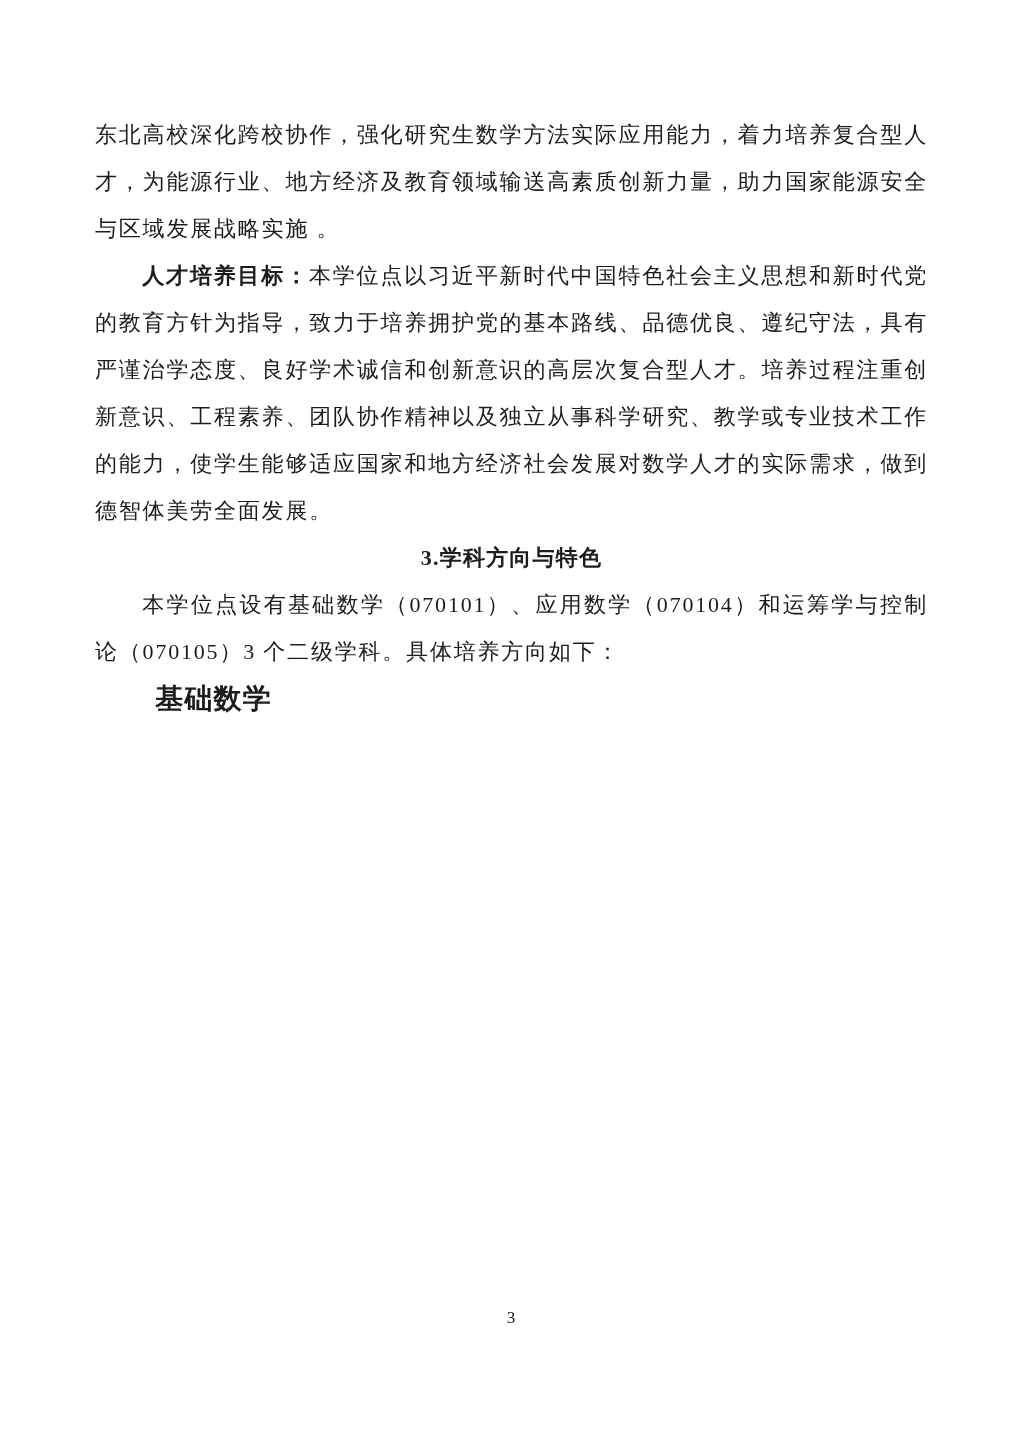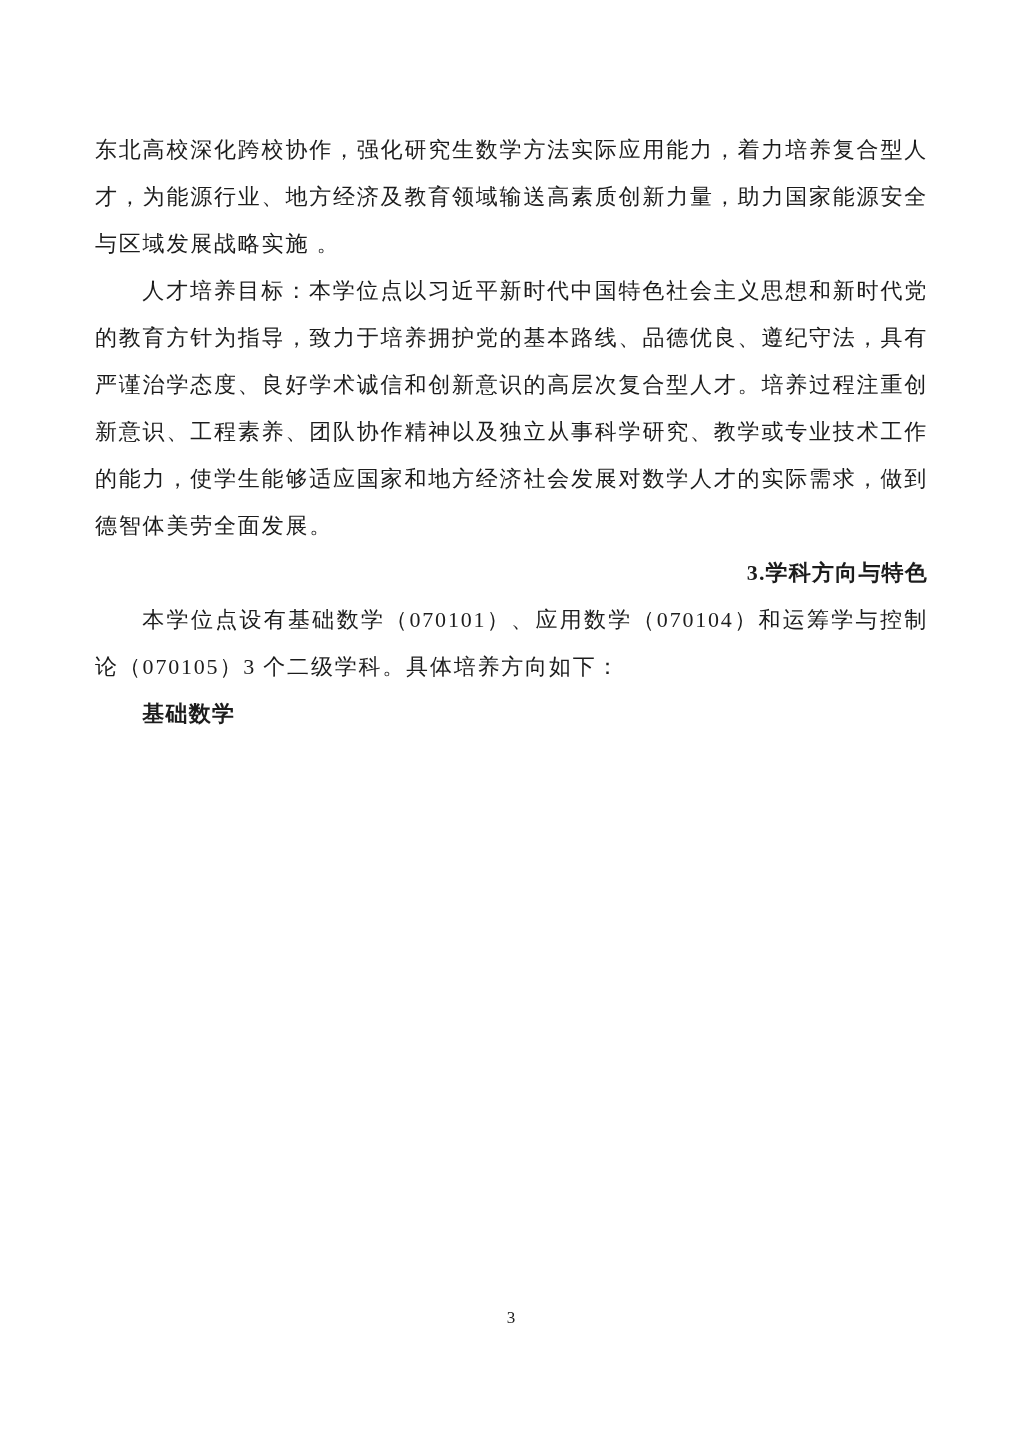--- a/index.html
+++ b/index.html
@@ -12,49 +12,49 @@
     width: 1022px;
     height: 1433px;
     background: #ffffff;
     overflow: hidden;
     font-family: "Liberation Serif", "DejaVu Serif", serif;
     color: #1c1c1c;
   }
   .content {
     position: absolute;
     left: 95px;
-    top: 126px;
+    top: 111px;
     width: 833px;
     font-size: 22px;
     line-height: 47px;
     text-align: justify;
     letter-spacing: 1.8px;
   }
   .para {
     margin: 0;
     text-indent: 2.15em;
   }
   .para.no-indent {
     text-indent: 0;
   }
   .lead-bold {
-    font-weight: normal;
+    font-weight: bold;
   }
   .section-heading {
     margin: 0;
     font-size: 22px;
     line-height: 47px;
     font-weight: bold;
     text-indent: 0;
-    text-align: right;
+    text-align: center;
     letter-spacing: 1.2px;
   }
   .sub-heading {
     margin: 0;
-    font-size: 22px;
+    font-size: 28px;
     line-height: 47px;
     font-weight: bold;
     text-indent: 2.15em;
     text-align: left;
     letter-spacing: 1.2px;
   }
   .page-number {
     position: absolute;
     left: 0;
     right: 0;

